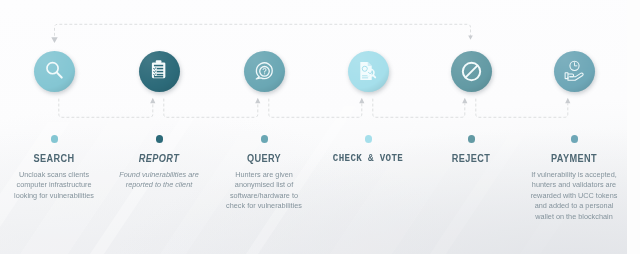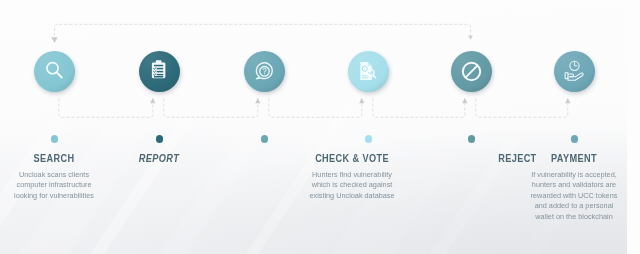--- a/index.html
+++ b/index.html
@@ -102,34 +102,47 @@
             <polyline points="15.0,18.0 15.8,18.9 17.0,17.1"></polyline>
             <polyline points="15.0,21.1 15.8,22.0 17.0,20.2"></polyline>
             <polyline points="15.0,24.2 15.8,25.1 17.0,23.3"></polyline>
           </g>
         </g>
       </svg>
     </div>
     <div class="dot" style="left: 155.6px; top: 135px; width: 7.6px; height: 7.6px; background: rgb(44, 106, 121);"></div>
     <div class="step" style="left: 79px; top: 151.5px; font-style: italic;">
       <div class="ttl">REPORT</div>
+      <div class="desc">
+        <div>Found vulnerabilities are</div>
+        <div>reported to the client</div>
+      </div>
     </div>
     <div class="circle" style="left: 243.5px; top: 51px; background: rgb(106, 167, 180);">
       <svg width="41" height="41" viewBox="0 0 42 42">
         <g fill="none" stroke="#eef7f9" stroke-width="1.35" stroke-linejoin="round">
           <path d="M15.6 26.4 A8.1 8.1 0 1 1 17.3 27.5 L12.6 28.6 Z"></path>
           <circle cx="21.0" cy="20.8" r="4.9"></circle>
         </g>
         <g fill="none" stroke="#eef7f9" stroke-width="1.0" stroke-linecap="round" stroke-linejoin="round">
           <path d="M19.5,19.0 a1.55 1.55 0 1 1 1.6 1.85 v0.85"></path>
         </g>
         <circle cx="21.1" cy="23.3" r="0.62" fill="#eef7f9"></circle>
       </svg>
     </div>
     <div class="dot" style="left: 260.6px; top: 135px; width: 7.6px; height: 7.6px; background: rgb(106, 167, 180);"></div>
+    <div class="step" style="left: 184px; top: 151.5px;">
+      <div class="ttl">QUERY</div>
+      <div class="desc">
+        <div>Hunters are given</div>
+        <div>anonymised list of</div>
+        <div>software/hardware to</div>
+        <div>check for vulnerabilities</div>
+      </div>
+    </div>
     <div class="circle" style="left: 347.5px; top: 51px; background: rgb(165, 223, 235);">
       <svg width="41" height="41" viewBox="0 0 42 42">
         <g>
           <path d="M12.6,11.3 h7.6 l4.1,4.1 v14.2 h-11.7 Z" fill="#f2fbfd"></path>
           <path d="M20.2,11.3 v4.1 h4.1 Z" fill="#cdedf6"></path>
           <g stroke="#a5dfeb" stroke-width="0.9" stroke-linecap="butt">
             <line x1="14.4" y1="25.4" x2="22.6" y2="25.4"></line>
             <line x1="14.4" y1="27.5" x2="20.6" y2="27.5"></line>
           </g>
           <g fill="none" stroke="#a5dfeb" stroke-width="1.0">
@@ -138,38 +151,33 @@
           </g>
           <g fill="none" stroke="#f2fbfd" stroke-width="1.6">
             <circle cx="23.1" cy="22.2" r="3.5"></circle>
             <line x1="25.6" y1="24.8" x2="27.9" y2="27.1" stroke-linecap="round" stroke-width="1.9"></line>
           </g>
           <polyline points="21.4,22.1 22.7,23.5 25.0,20.6" fill="none" stroke="#a5dfeb" stroke-width="1.0" stroke-linecap="round" stroke-linejoin="round"></polyline>
         </g>
       </svg>
     </div>
     <div class="dot" style="left: 364.6px; top: 135px; width: 7.6px; height: 7.6px; background: rgb(165, 223, 235);"></div>
-    <div class="step" style="left: 272px; top: 151.5px;">
+    <div class="step" style="left: 288px; top: 151.5px; font-family: Liberation Mono, monospace;">
       <div class="ttl">CHECK &amp; VOTE</div>
-      <div class="desc">
-        <div>Hunters find vulnerability</div>
-        <div>which is checked against</div>
-        <div>existing Uncloak database</div>
-      </div>
     </div>
     <div class="circle" style="left: 450.5px; top: 51px; background: rgb(99, 154, 164);">
       <svg width="41" height="41" viewBox="0 0 42 42">
         <g fill="none" stroke="#f2fafb" stroke-width="2.0">
           <circle cx="21" cy="21" r="8.9"></circle>
           <line x1="14.7" y1="27.3" x2="27.3" y2="14.7"></line>
         </g>
       </svg>
     </div>
     <div class="dot" style="left: 467.6px; top: 135px; width: 7.6px; height: 7.6px; background: rgb(99, 154, 164);"></div>
-    <div class="step" style="left: 391px; top: 151.5px; text-align: right;">
+    <div class="step" style="left: 391px; top: 151.5px;">
       <div class="ttl">REJECT</div>
     </div>
     <div class="circle" style="left: 553.5px; top: 51px; background: rgb(110, 167, 183);">
       <svg width="41" height="41" viewBox="0 0 42 42">
         <g fill="none" stroke="#eef7f9" stroke-width="1.1" stroke-linejoin="round">
           <circle cx="21.0" cy="15.2" r="4.7"></circle>
           <path d="M21.0 12.0 v3.2 h2.4" stroke-width="0.95" stroke-linecap="round"></path>
           <rect x="11.4" y="22.3" width="2.9" height="6.0" rx="0.35"></rect>
           <path d="M14.3,23.6 h4.4 a1.35 1.35 0 0 1 0 2.7 h-2.9"></path>
           <path d="M15.8,26.3 h6.4 l5.5,-3.6 a1.45 1.45 0 0 1 1.6 2.4 l-7.6,4.9 h-7.4 v-3.7"></path>

